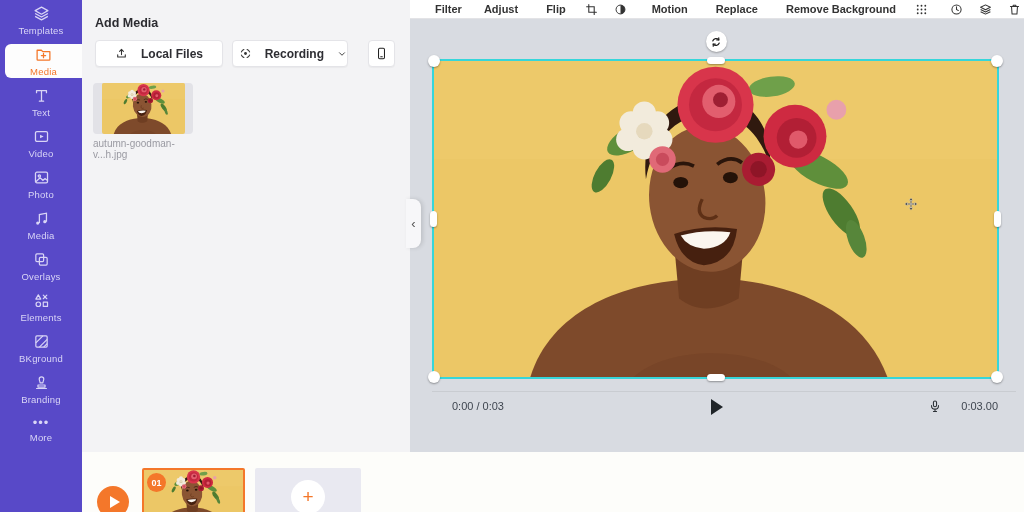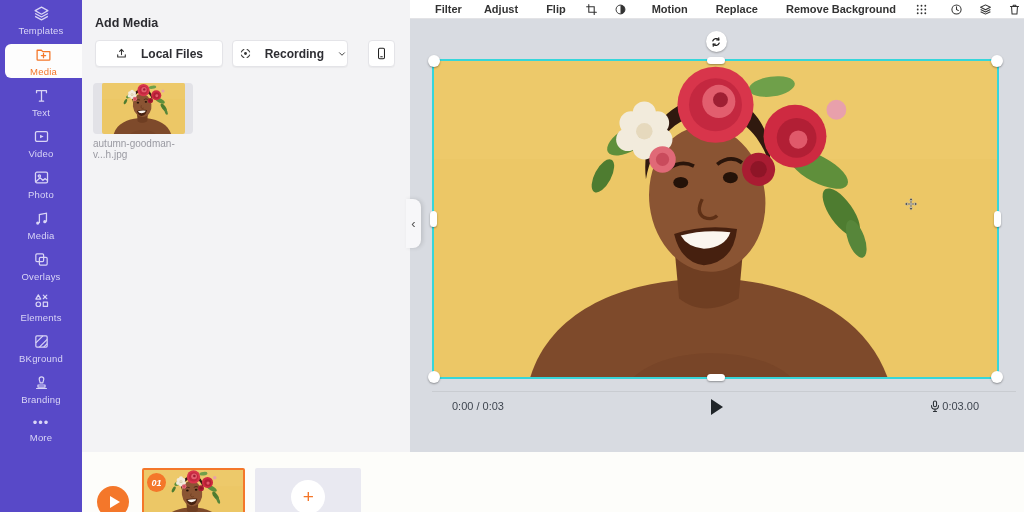--- a/index.html
+++ b/index.html
@@ -53,28 +53,28 @@
   .h-pill-v { width:7px; height:16px; border-radius:4px; }
   #rotate-handle { position:absolute; left:50%; margin-left:-10px; top:-30px; width:21px; height:21px; border-radius:50%;
                    background:#fff; box-shadow:0 1px 2px rgba(0,0,0,.3); display:flex; align-items:center; justify-content:center; cursor:grab; }
   #rotate-handle svg { width:12px; height:12px; }
   #baseline { position:absolute; left:22px; top:372px; width:584px; height:1px; background:#C9CCD1; }
   #move-cursor { position:absolute; left:494px; top:178px; width:14px; height:14px; z-index:8; }
 
   #playbar { position:absolute; left:0; top:376px; width:100%; height:24px; }
   .pb-time { position:absolute; font-size:11px; color:#3F4650; top:5px; }
   #pb-pos { left:23px;padding-left:19px; }
-  #pb-dur { right:45px; }
+  #pb-dur { right:26px; }
   #pb-play { position:absolute; left:50%; margin-left:-6px; top:4px; width:0; height:0;
              border-left:12px solid #1F2428; border-top:8px solid transparent; border-bottom:8px solid transparent; cursor:pointer; }
   #pb-mic { position:absolute; right:82px; top:2px; cursor:pointer; }
   #pb-mic svg { width:14px; height:19px; }
 
   
-  #timeline { position:absolute; left:82px; top:452px; width:942px; height:60px; background:#FDFDFA;font-style:italic; }
+  #timeline { position:absolute; left:82px; top:452px; width:942px; height:60px; background:#FDFDFA; }
   #tl-play { position:absolute; left:15px; top:34px; width:32px; height:32px; border-radius:50%; background:#F4772A;
              display:flex; align-items:center; justify-content:center; cursor:pointer; }
   #tl-play .tri { width:0; height:0; border-left:10px solid #fff; border-top:6px solid transparent; border-bottom:6px solid transparent; margin-left:3px; }
   #tl-scene { position:absolute; left:60px; top:16px; width:103px; height:58px; border:2px solid #F4772A; border-radius:2px;
               overflow:hidden; cursor:pointer; background:#ecc766; }
   #tl-badge { position:absolute; left:3px; top:3px; width:19px; height:19px; border-radius:50%; background:#F4772A;
               color:#fff; font-size:9px; font-weight:bold; display:flex; align-items:center; justify-content:center; z-index:3; }
   #tl-add { position:absolute; left:173px; top:16px; width:106px; height:58px; background:#E9E9F1; border-radius:2px; cursor:pointer; }
   #tl-add .plus-circle { position:absolute; left:36px; top:12px; width:34px; height:34px; border-radius:50%; background:#fff;
               display:flex; align-items:center; justify-content:center; color:#F4772A; font-size:19px; font-weight:400; }

